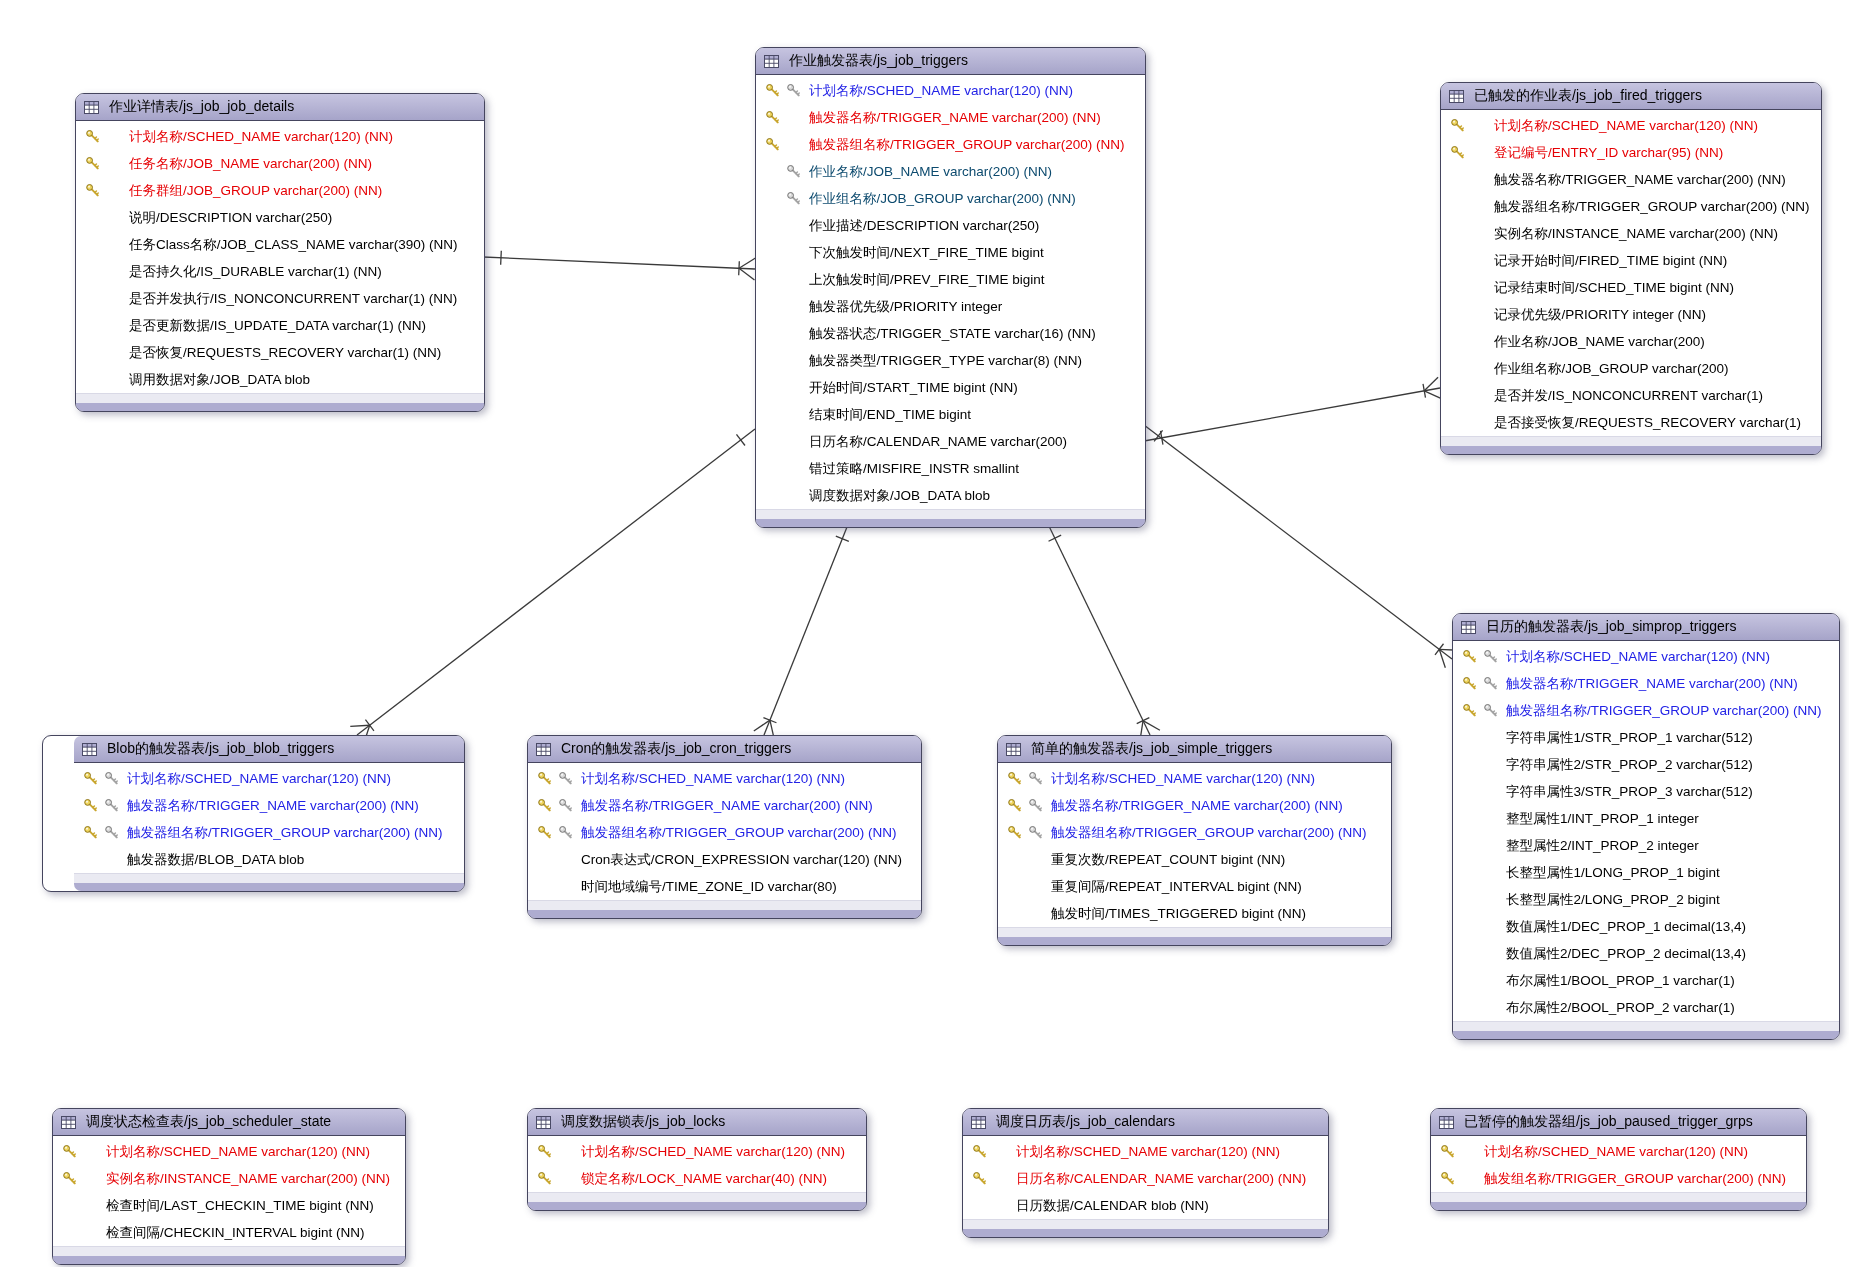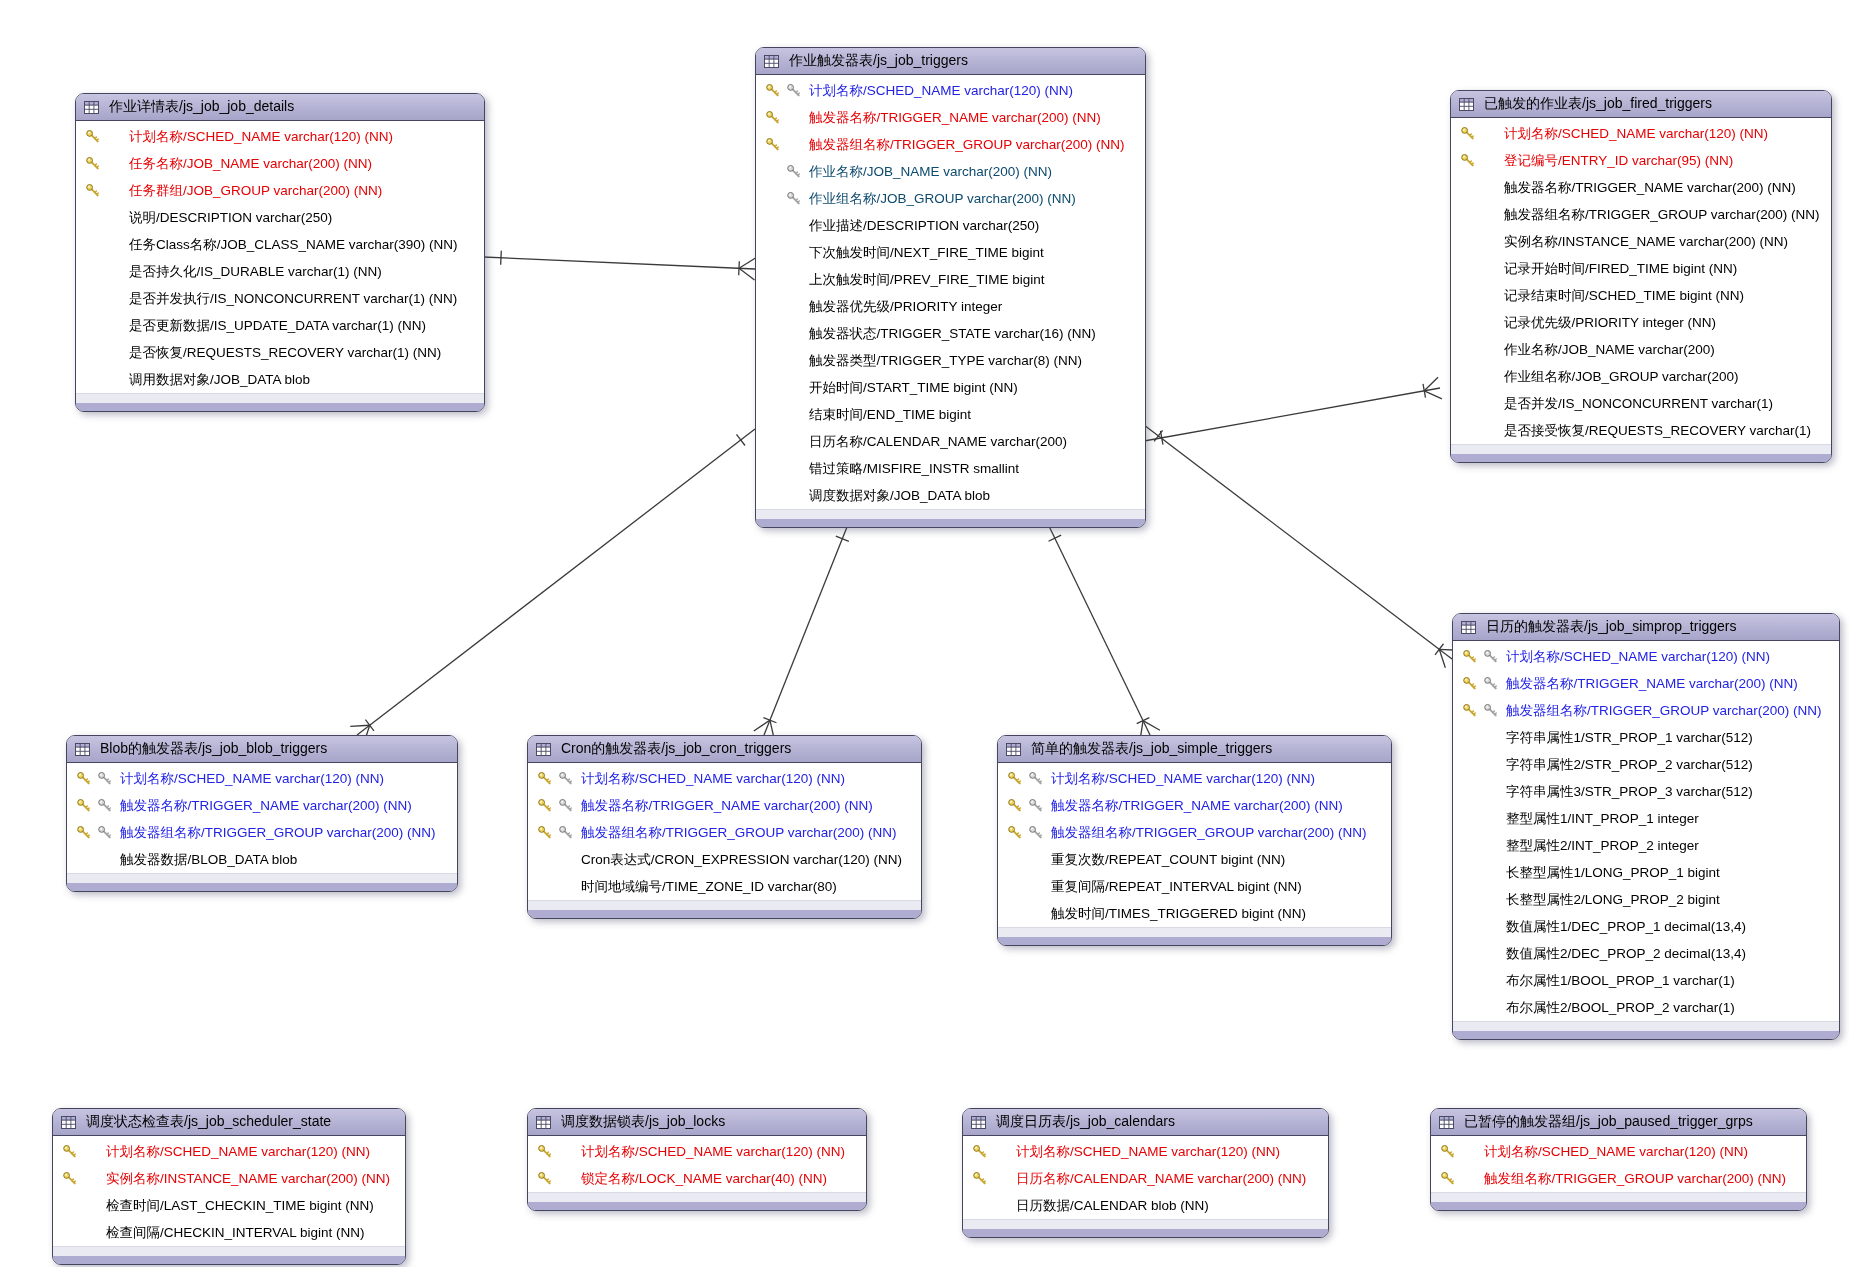--- a/index.html
+++ b/index.html
@@ -280,21 +280,21 @@
         </div>
         <div class="row">
           <span class="slot"></span>
           <span class="slot"></span>
           <span class="txt black">调度数据对象/JOB_DATA blob</span>
         </div>
       </div>
       <div class="ft"></div>
       <div class="fb"></div>
     </div>
-    <div class="tbl" style="left: 1440px; top: 90px; width: 380px; margin-left: 10px;">
+    <div class="tbl" style="left: 1440px; top: 82px; width: 380px;">
       <div class="hd">
         <svg width="15" height="13" viewBox="0 0 15 13">
           <rect x="0.5" y="0.5" width="14" height="12" fill="#ffffff" stroke="#4a4a66"></rect>
           <rect x="0.5" y="0.5" width="14" height="3.6" fill="#b0aed2" stroke="#4a4a66"></rect>
           <path d="M5.2 0.5 V12.5 M9.9 0.5 V12.5 M0.5 8.3 H14.5" stroke="#4a4a66" stroke-width="0.9" fill="none"></path>
         </svg>
         <span>已触发的作业表/js_job_fired_triggers</span>
       </div>
       <div class="rows">
         <div class="row">
@@ -370,21 +370,21 @@
         </div>
         <div class="row">
           <span class="slot"></span>
           <span class="slot"></span>
           <span class="txt black">是否接受恢复/REQUESTS_RECOVERY varchar(1)</span>
         </div>
       </div>
       <div class="ft"></div>
       <div class="fb"></div>
     </div>
-    <div class="tbl" style="left: 66px; top: 735px; width: 390px;">
+    <div class="tbl" style="left: 42px; top: 735px; width: 390px; padding-left: 31px;">
       <div class="hd">
         <svg width="15" height="13" viewBox="0 0 15 13">
           <rect x="0.5" y="0.5" width="14" height="12" fill="#ffffff" stroke="#4a4a66"></rect>
           <rect x="0.5" y="0.5" width="14" height="3.6" fill="#b0aed2" stroke="#4a4a66"></rect>
           <path d="M5.2 0.5 V12.5 M9.9 0.5 V12.5 M0.5 8.3 H14.5" stroke="#4a4a66" stroke-width="0.9" fill="none"></path>
         </svg>
         <span>Blob的触发器表/js_job_blob_triggers</span>
       </div>
       <div class="rows">
         <div class="row">

